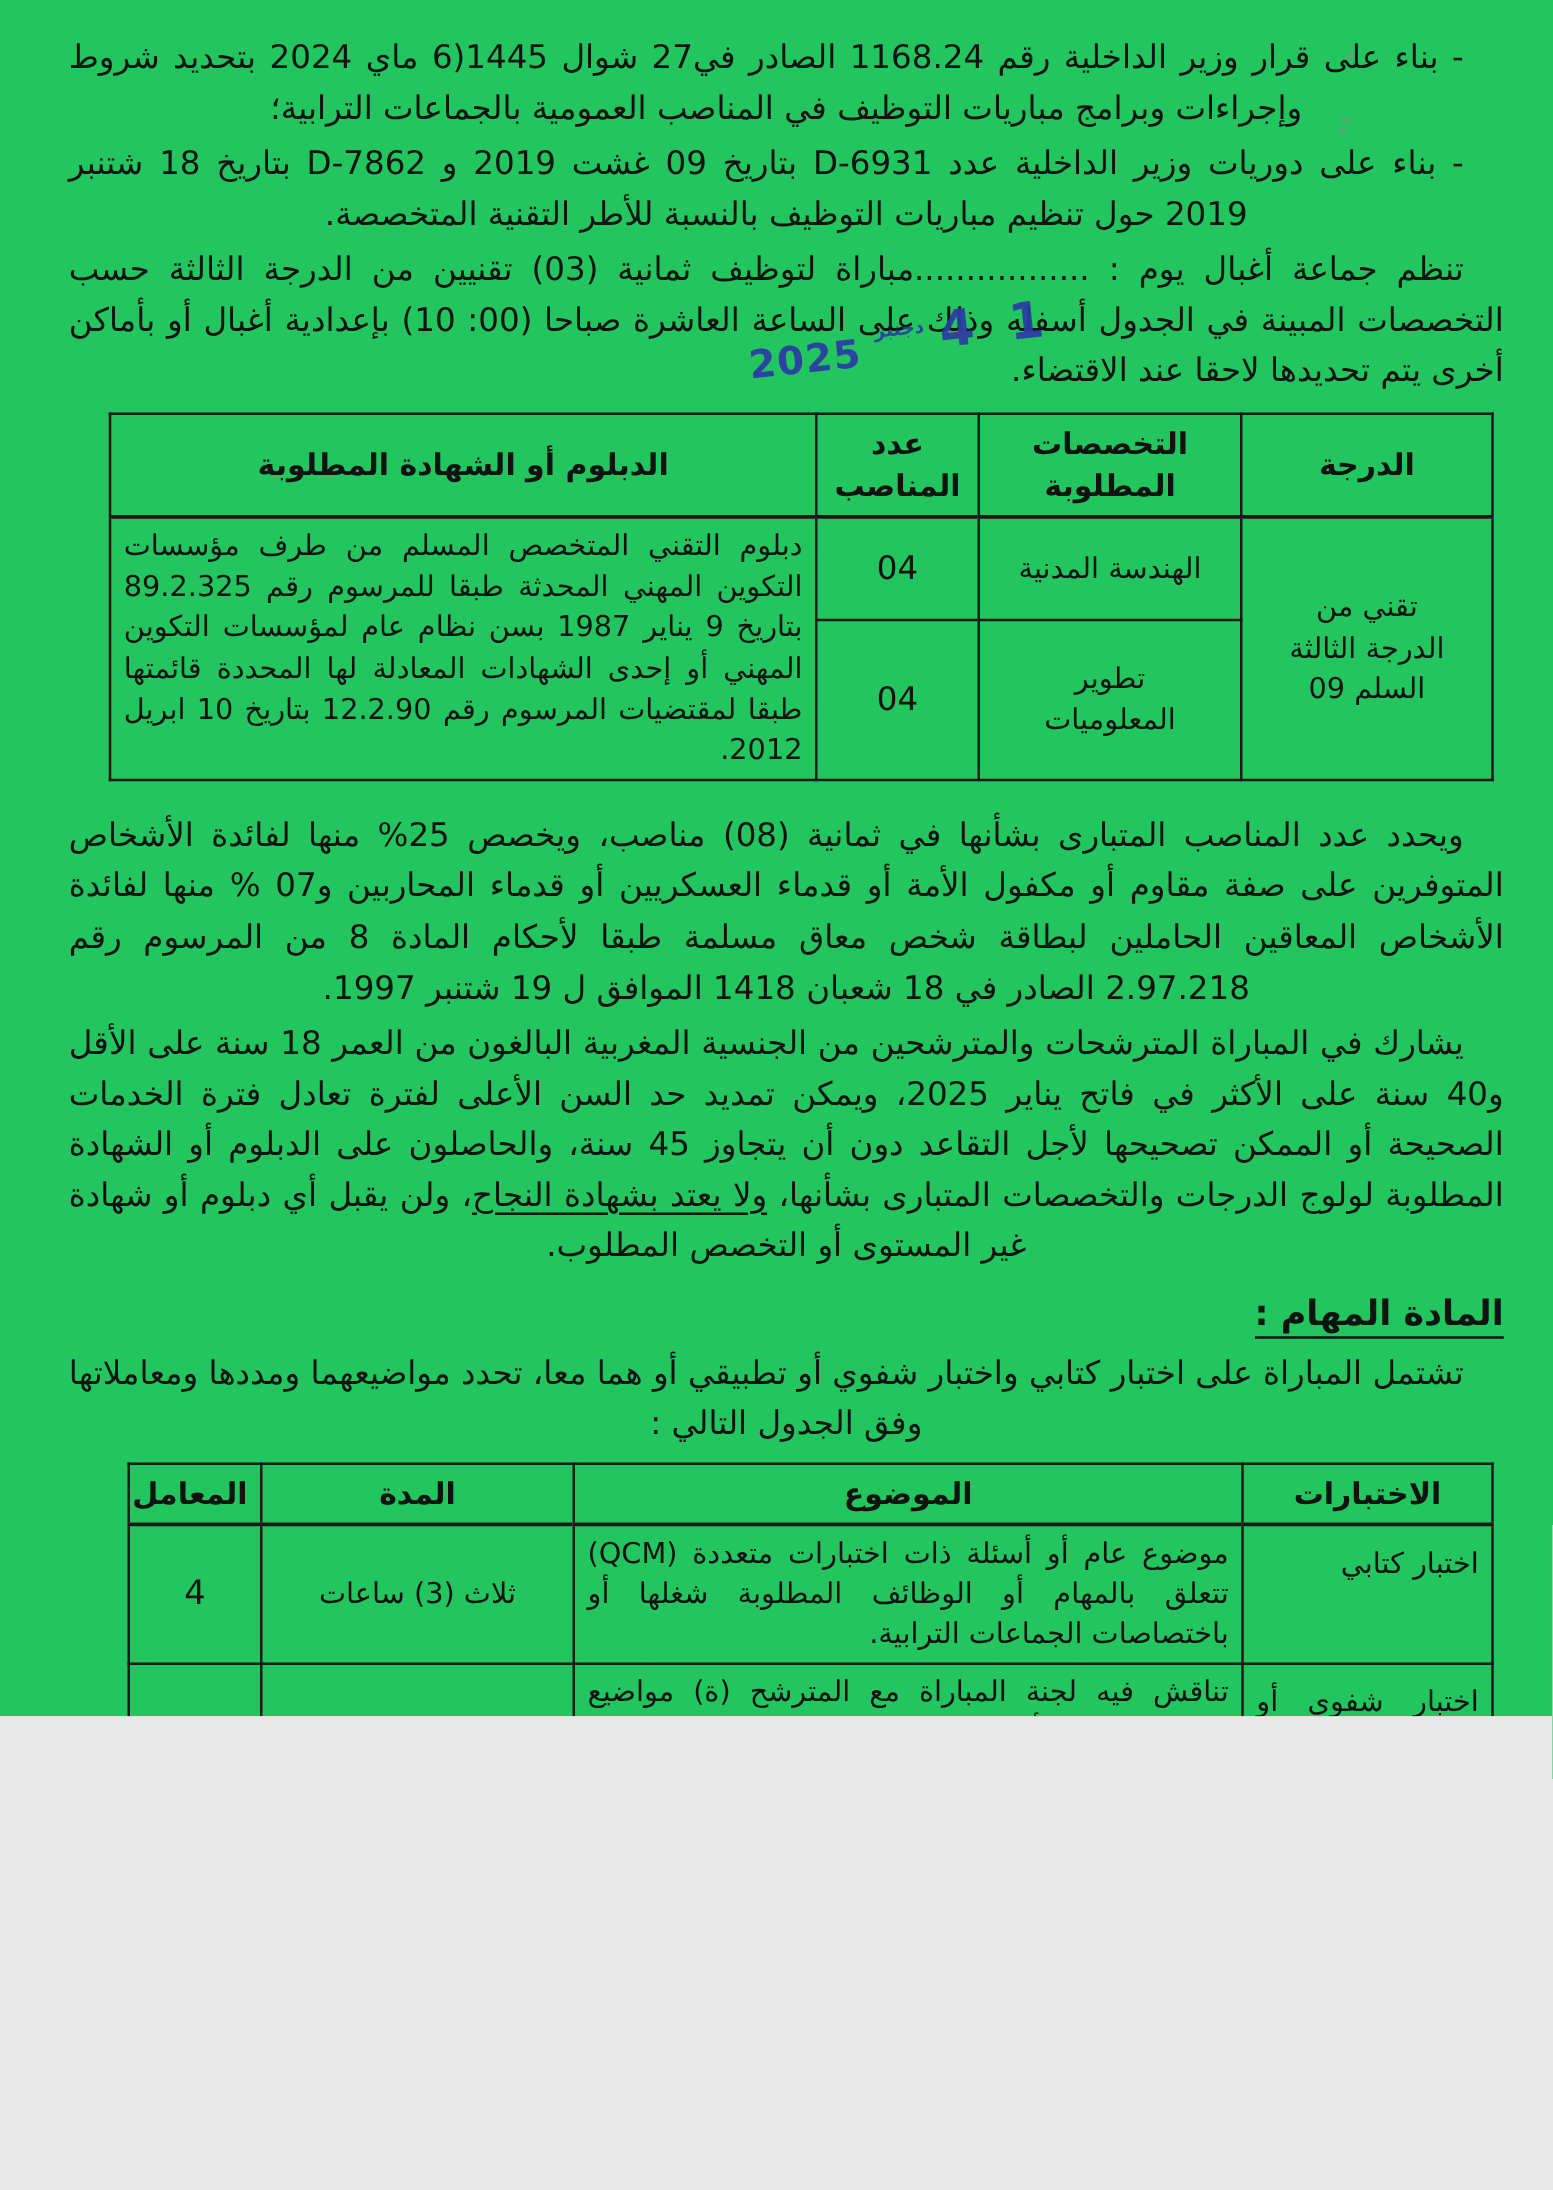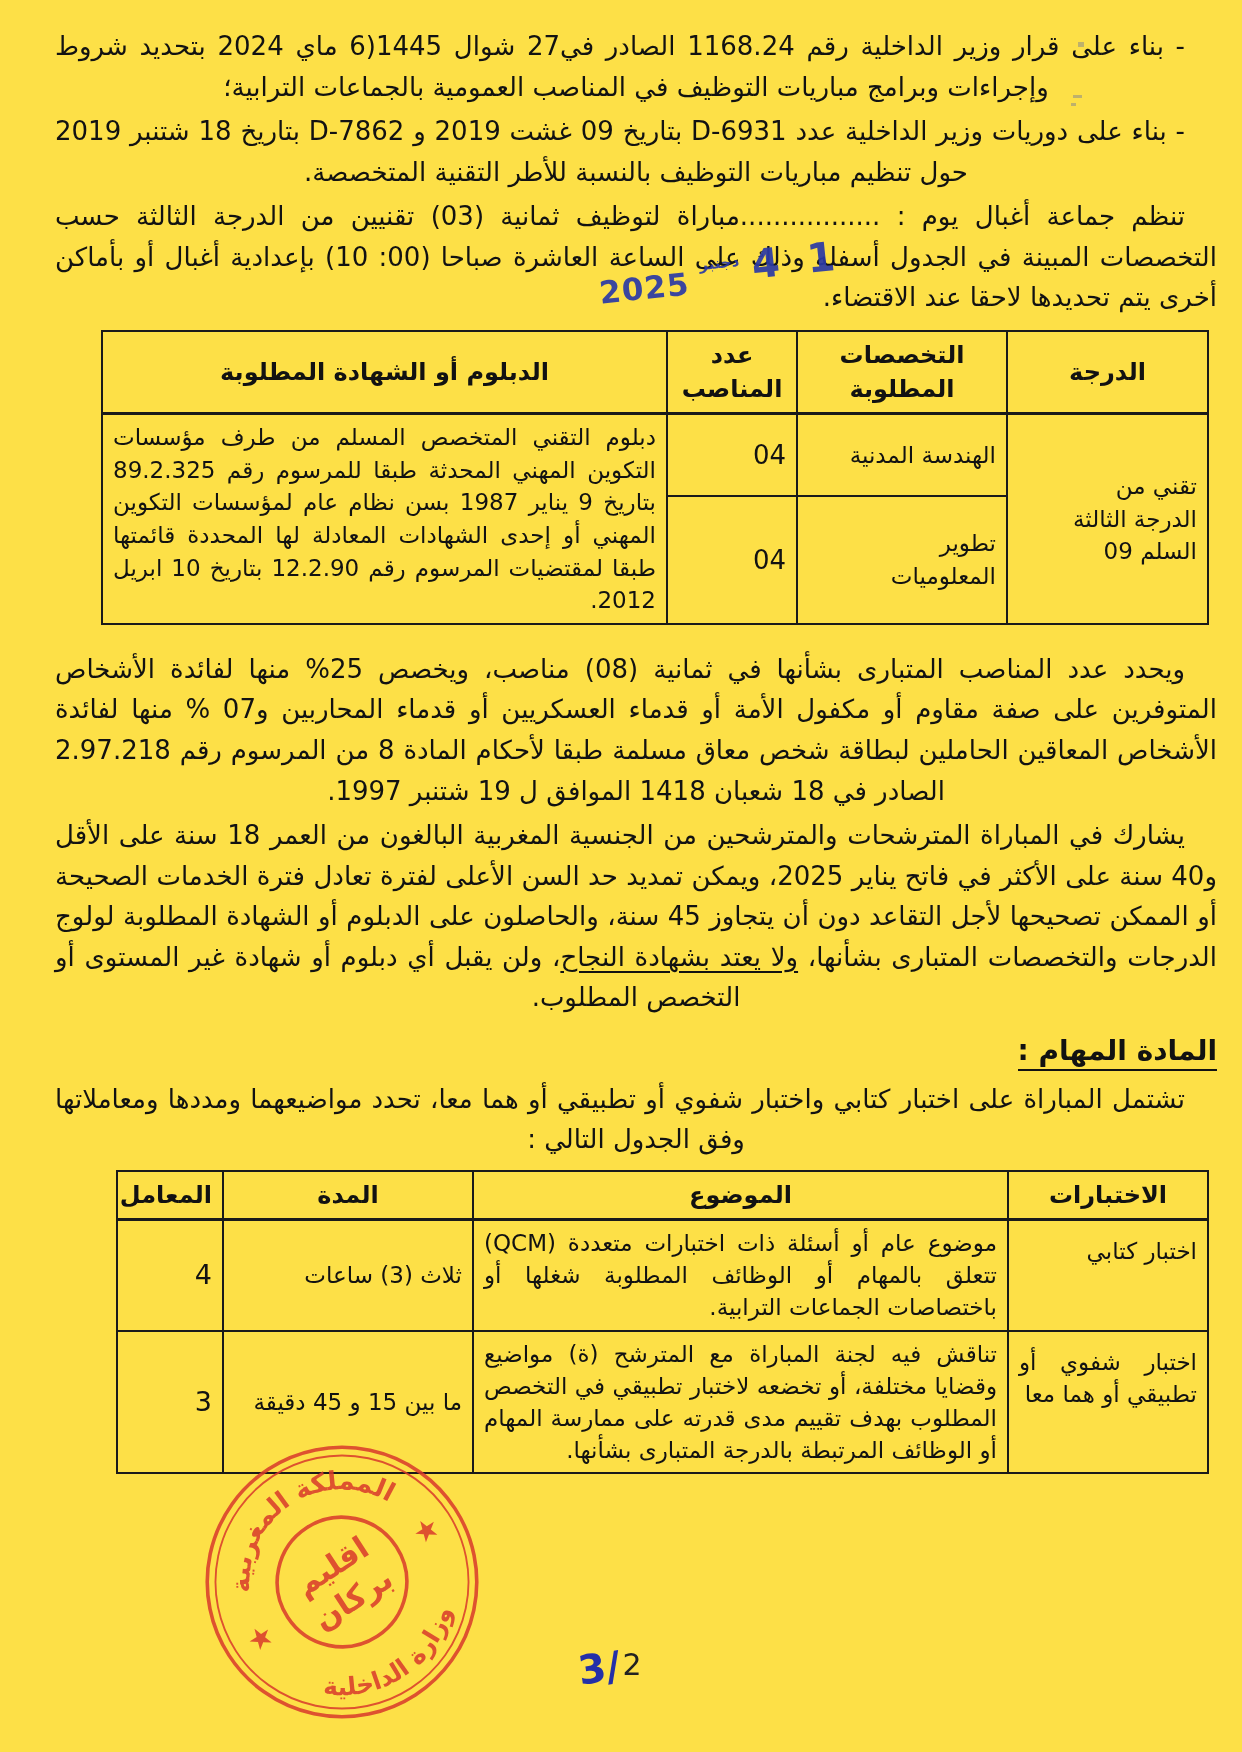--- a/index.html
+++ b/index.html
@@ -1,25 +1,25 @@
 <!DOCTYPE html>
 <html dir="rtl" lang="ar"><head>
 <meta charset="utf-8">
 <style>
   html,body{margin:0;padding:0;background:#e8e8e8;}
   .page{
     position:relative;
-    width:1242px;height:1752px;
+    width:1242px;height:1373px;
     margin:0 auto;
-    background:#fde047;
+    background:#22c55e;
     overflow:hidden;
     font-family:"DejaVu Sans",sans-serif;
     color:#121212;
     box-sizing:border-box;
-    padding:26px 25px 0 55px;
+    padding:26px 39px 0 55px;
     direction:rtl;
   }
   
   p.doc{
     font-size:26px;
     line-height:1.56;
     text-align:justify;
     margin:0 0 4px 0;
   }
   p.doc.indent{text-indent:32px;}
@@ -56,21 +56,21 @@
     line-height:1.42;
     vertical-align:middle;
     padding:6px 10px;
     box-sizing:border-box;
   }
   table.doc-table th{
     font-weight:bold;text-align:center;font-size:24px;
     border-bottom:3px solid #1a1a1a;
   }
   .prelined{white-space:pre-line;}
-  .cell-center{}
+  .cell-center{text-align:center;}
   .cell-justify{text-align:justify;}
   #positions-table{width:1106px;}
   #positions-table .col-grade{width:201px;}
   #positions-table .col-spec{width:210px;}
   #positions-table .col-count{width:130px;}
   #positions-table .col-diploma{width:565px;}
   #positions-table td.count-cell{font-size:26px;}
   #exams-table{width:1091px;margin-top:10px;}
   #exams-table .col-test{width:200px;}
   #exams-table .col-subject{width:535px;}

